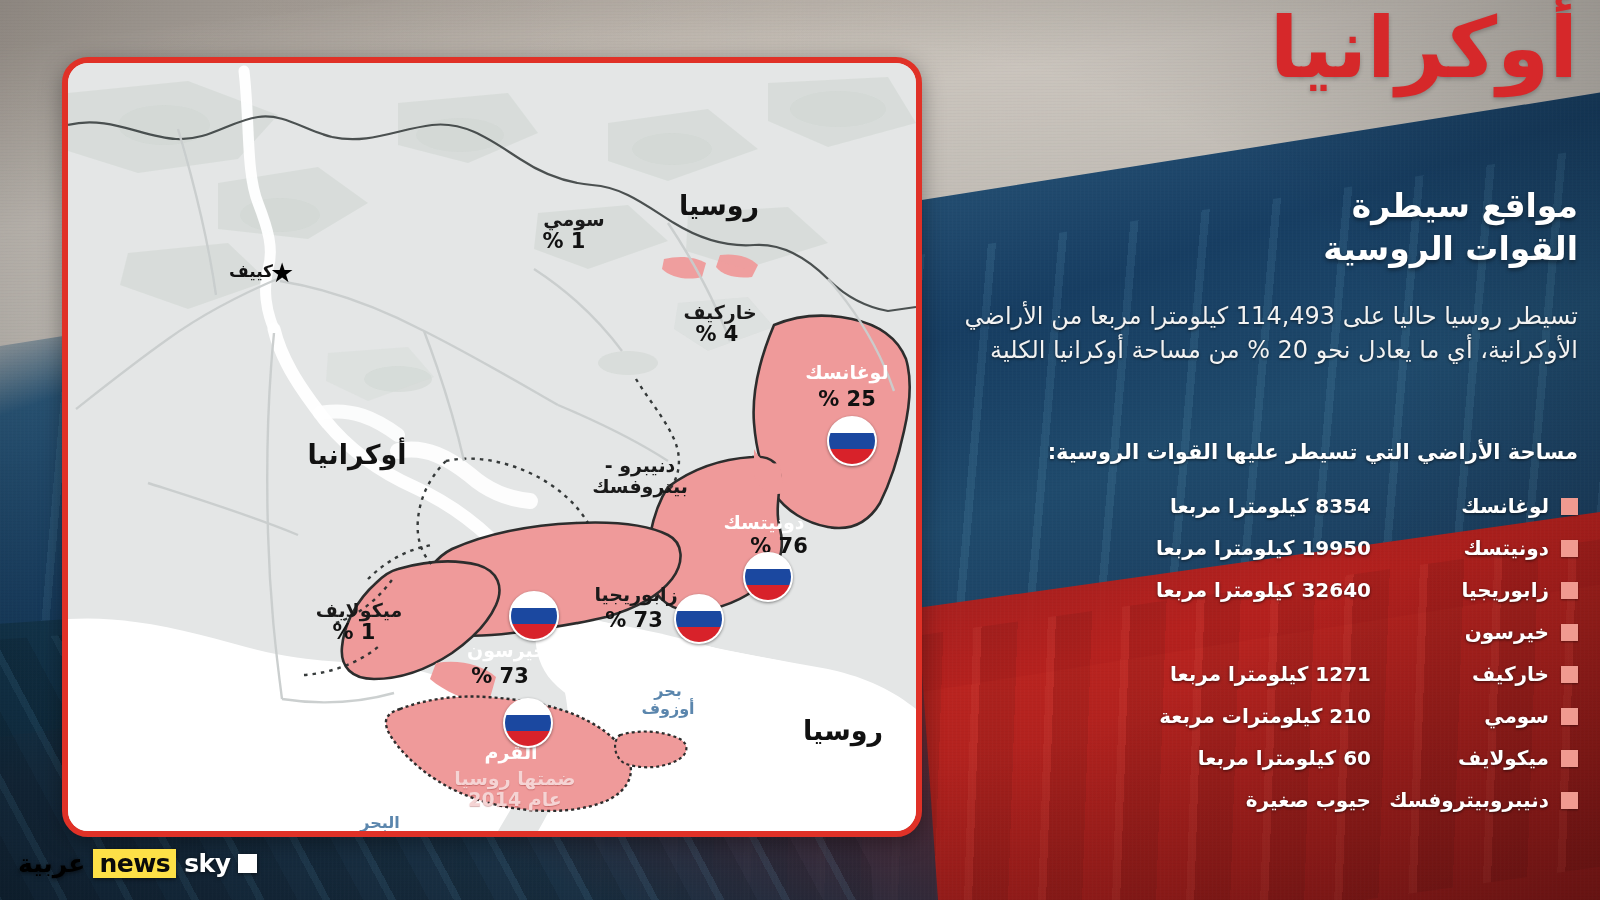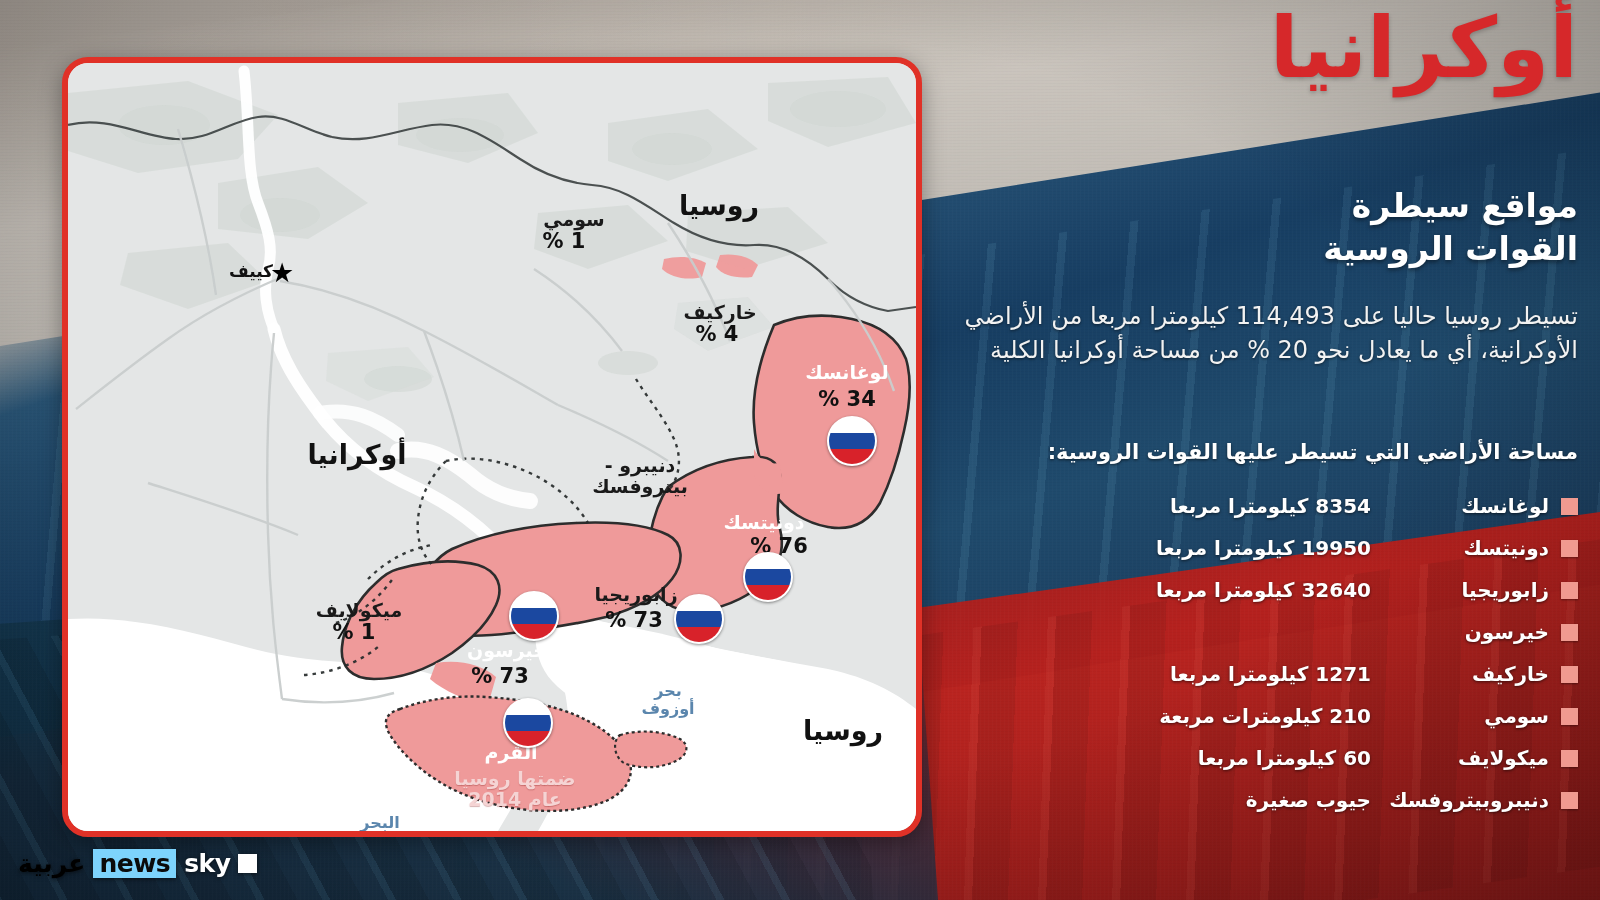--- a/index.html
+++ b/index.html
@@ -173,21 +173,21 @@
   }
 
   
   #logo{
     position:absolute;left:18px;bottom:22px;
     display:flex;align-items:center;gap:8px;
     filter:drop-shadow(0 1px 2px rgba(0,0,0,.6));
   }
   #logo .sq{width:19px;height:19px;background:#fff;}
   #logo .sky{color:#fff;font-size:25px;font-weight:bold;letter-spacing:-.5px;}
-  #logo .newsbox{background:#7dd3fc;color:#0b0b0b;font-size:25px;font-weight:bold;padding:0 6px;letter-spacing:-.5px;}
+  #logo .newsbox{background:#fde047;color:#0b0b0b;font-size:25px;font-weight:bold;padding:0 6px;letter-spacing:-.5px;}
   #logo .ar{color:#000000;font-size:25px;font-weight:bold;}
 </style>
 </head>
 <body>
 
 <div id="root">
 
   <div class="bg-paper"></div>
   <div class="flag-white"></div>
   <div class="flag-blue"></div>
@@ -316,21 +316,21 @@
         <div class="maplbl lbl-country" style="left: 651px; top: 143px;">روسيا</div>
         <div class="maplbl lbl-country" style="left: 289px; top: 392px;">أوكرانيا</div>
         <div class="maplbl lbl-country" style="left: 775px; top: 668px;">روسيا</div>
         <div class="maplbl lbl-city" style="left: 183px; top: 209px;">كييف</div>
         <div class="star" style="left: 214px; top: 209px;">★</div>
         <div class="maplbl lbl-sea" style="left: 600px; top: 637px;">بحر
 أوزوف</div>
         <div class="maplbl lbl-sea" style="left: 312px; top: 769px;">البحر
 الأسود</div>
         <div class="maplbl lbl-region-light" style="left: 779px; top: 310px;">لوغانسك</div>
-        <div class="maplbl lbl-pct-dark" style="left: 779px; top: 337px;">34 %</div>
+        <div class="maplbl lbl-pct-dark" style="left: 779px; top: 337px;">25 %</div>
         <div class="flagbadge" style="left: 784px; top: 378px;">
           <i class="fb-w"></i>
           <i class="fb-b"></i>
           <i class="fb-r"></i>
         </div>
         <div class="maplbl lbl-region-light" style="left: 696px; top: 460px;">دونيتسك</div>
         <div class="maplbl lbl-pct-dark" style="left: 711px; top: 484px;">76 %</div>
         <div class="flagbadge" style="left: 700px; top: 514px;">
           <i class="fb-w"></i>
           <i class="fb-b"></i>

